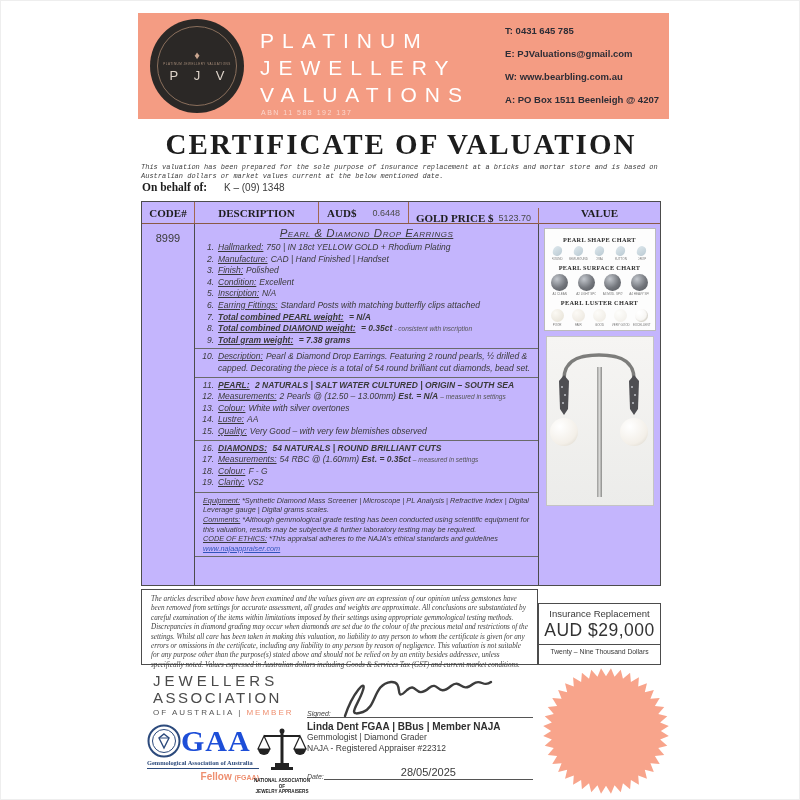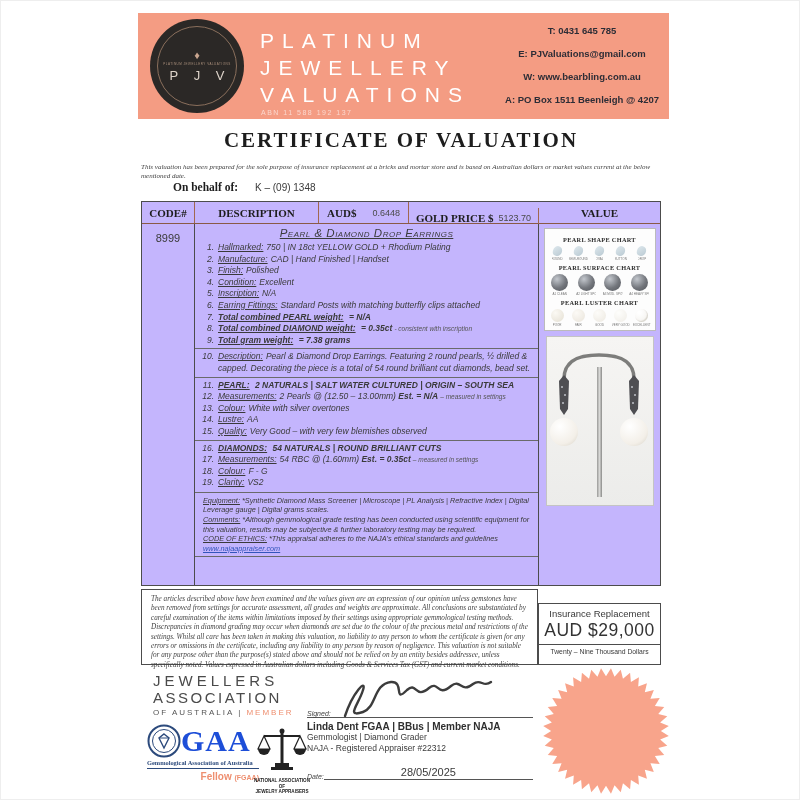--- a/index.html
+++ b/index.html
@@ -9,27 +9,27 @@
 
   
   .hdr { position:absolute; left:137px; top:12px; width:531px; height:106px; background:#F49C83; display:flex; align-items:center; }
   .logo-circle { position:absolute; left:12px; top:6px; width:94px; height:94px; border-radius:50%; background:#2B2826; display:flex; flex-direction:column; align-items:center; justify-content:center; }
   .logo-inner { width:80px; height:80px; border-radius:50%; border:1px solid #8a6f5c; display:flex; flex-direction:column; align-items:center; justify-content:center; gap:2px; }
   .logo-gem { color:#c9a58f; font-size:11px; line-height:10px; }
   .logo-ring-text { font-size:3px; color:#a88e7a; letter-spacing:.5px; white-space:nowrap; }
   .logo-initials { color:#ddd3c9; font-size:13px; letter-spacing:6px; padding-left:6px; }
   .hdr-title { position:absolute; left:122px; top:14px; color:#fff; font-size:21px; letter-spacing:8px; line-height:27px; font-weight:400; white-space:pre-line; }
   .hdr-abn { position:absolute; left:123px; top:96px; font-size:7px; letter-spacing:1.5px; color:rgba(255,255,255,.6); }
-  .hdr-contact { position:absolute; right:10px; top:12px; text-align:center; font-size:9.5px; font-weight:700; color:#2d2d36; }
+  .hdr-contact { position:absolute; right:10px; top:12px; text-align:left; font-size:9.5px; font-weight:700; color:#2d2d36; }
   .hdr-contact div { margin-bottom:12px; }
 
   
-  .cert-title { position:absolute; left:130px; top:127px; width:540px; text-align:center; font-family:"Liberation Serif", serif; font-weight:700; font-size:21px; letter-spacing:2px; color:#1d1d1d; }
-  .cert-disc { position:absolute; left:140px; top:162px; width:528px; font-family:Liberation Serif, serif; font-style:italic; font-size:7px; line-height:8.5px; color:#3f3f3f; }
-  .behalf { position:absolute; left:156px; top:180px; font-size:10px;padding-left:16px; }
+  .cert-title { position:absolute; left:130px; top:127px; width:540px; text-align:center; font-family:"Liberation Serif", serif; font-weight:700; font-size:29px; letter-spacing:2px; color:#1d1d1d; }
+  .cert-disc { position:absolute; left:140px; top:162px; width:528px; font-family:Liberation Mono, monospace; font-style:italic; font-size:7px; line-height:8.5px; color:#3f3f3f; }
+  .behalf { position:absolute; left:125px; top:180px; font-size:10px;padding-left:16px; }
   .behalf .b-lbl { font-family:"Liberation Serif", serif; font-weight:700; font-size:11.5px; color:#1d1d1d; }
   .behalf .b-val { margin-left:14px; font-size:10px; color:#3a3a3a; }
 
   
   .val-table { position:absolute; left:140px; top:200px; width:520px; height:385px; border:1.5px solid #4c4c4c; display:flex; flex-direction:column; background:#c4b5fd; }
   .t-head { display:flex; height:22px; border-bottom:1px solid #8a5a46; font-family:"Liberation Serif", serif; font-weight:700; font-size:11px; color:#1d1d1d; align-items:center; }
   .t-head .hc { height:100%; display:flex; align-items:center; justify-content:center; border-right:1px solid #a1674f; gap:5px; }
   .t-head .hc:last-child { border-right:none;font-family:Liberation Serif, serif; }
   .hc.code { width:53px; } .hc.desc { width:124px; } .hc.aud { width:90px;gap:16px; } .hc.gold { width:130px;margin-top:11px; } .hc.value { flex:1; }
   .hdr-num { font-family:"Liberation Sans", sans-serif; font-weight:400; font-size:9px; color:#4a4a4a; }

